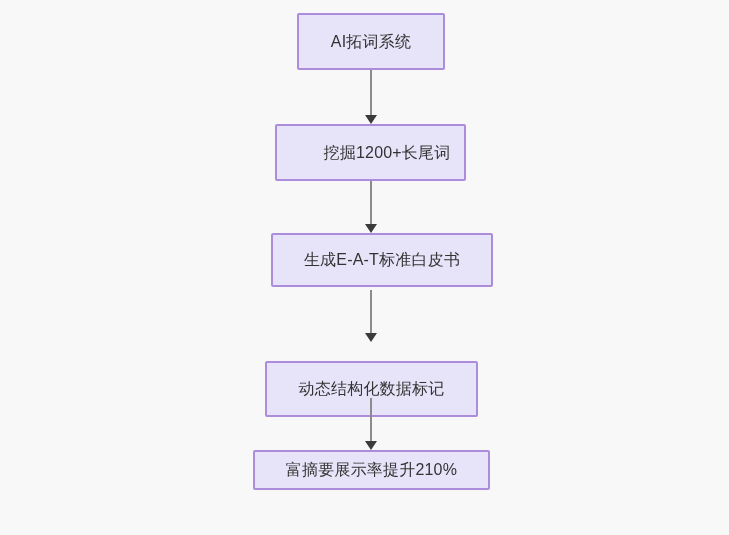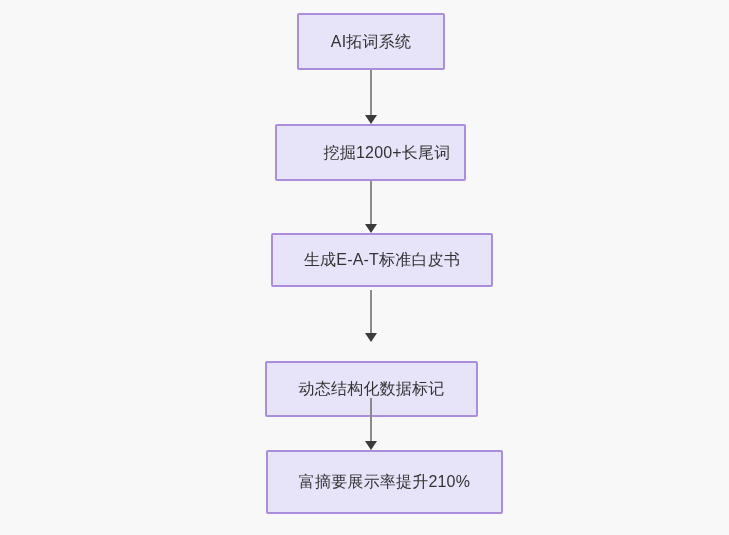--- a/index.html
+++ b/index.html
@@ -56,21 +56,21 @@
     border-left: 6px solid transparent;
     border-right: 6px solid transparent;
     border-top: 9px solid #3b3b3b;
   }
 
   
   #node-1 { left: 297px; top: 13px;  width: 148px; height: 57px; }
   #node-2 { left: 275px; top: 124px; width: 191px; height: 57px; padding-left: 33px; }
   #node-3 { left: 260px; top: 233px; width: 222px; height: 54px; margin-left: 11px; }
   #node-4 { left: 265px; top: 361px; width: 213px; height: 56px; }
-  #node-5 { left: 266px; top: 450px; width: 237px; height: 64px; justify-content: center; }
+  #node-5 { left: 253px; top: 450px; width: 237px; height: 40px; justify-content: center; }
 
   
   #conn-1 { left: 356px; top: 70px;  height: 54px; }
   #conn-1 .conn-line { height: 45px; }
   #conn-1 .conn-head { top: 45px; }
 
   #conn-2 { left: 356px; top: 181px; height: 52px; }
   #conn-2 .conn-line { height: 43px; }
   #conn-2 .conn-head { top: 43px; }
 

